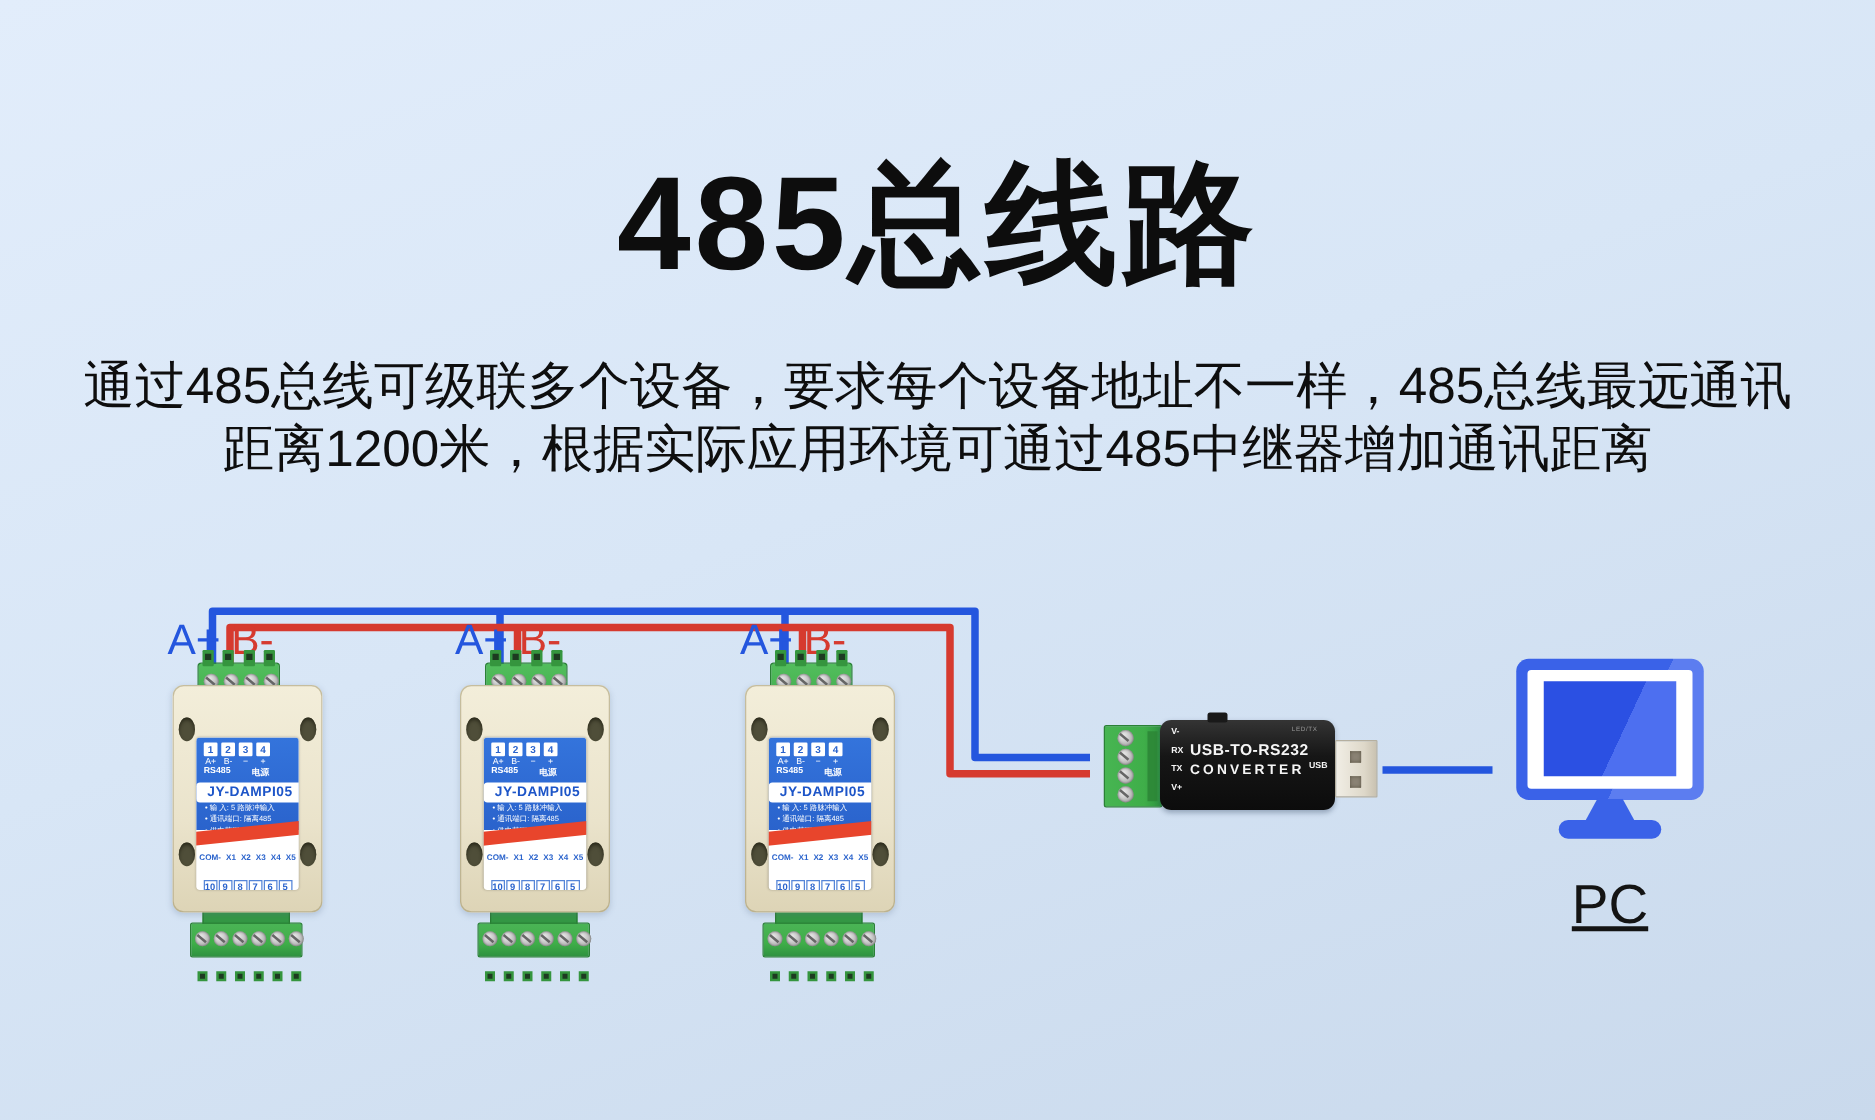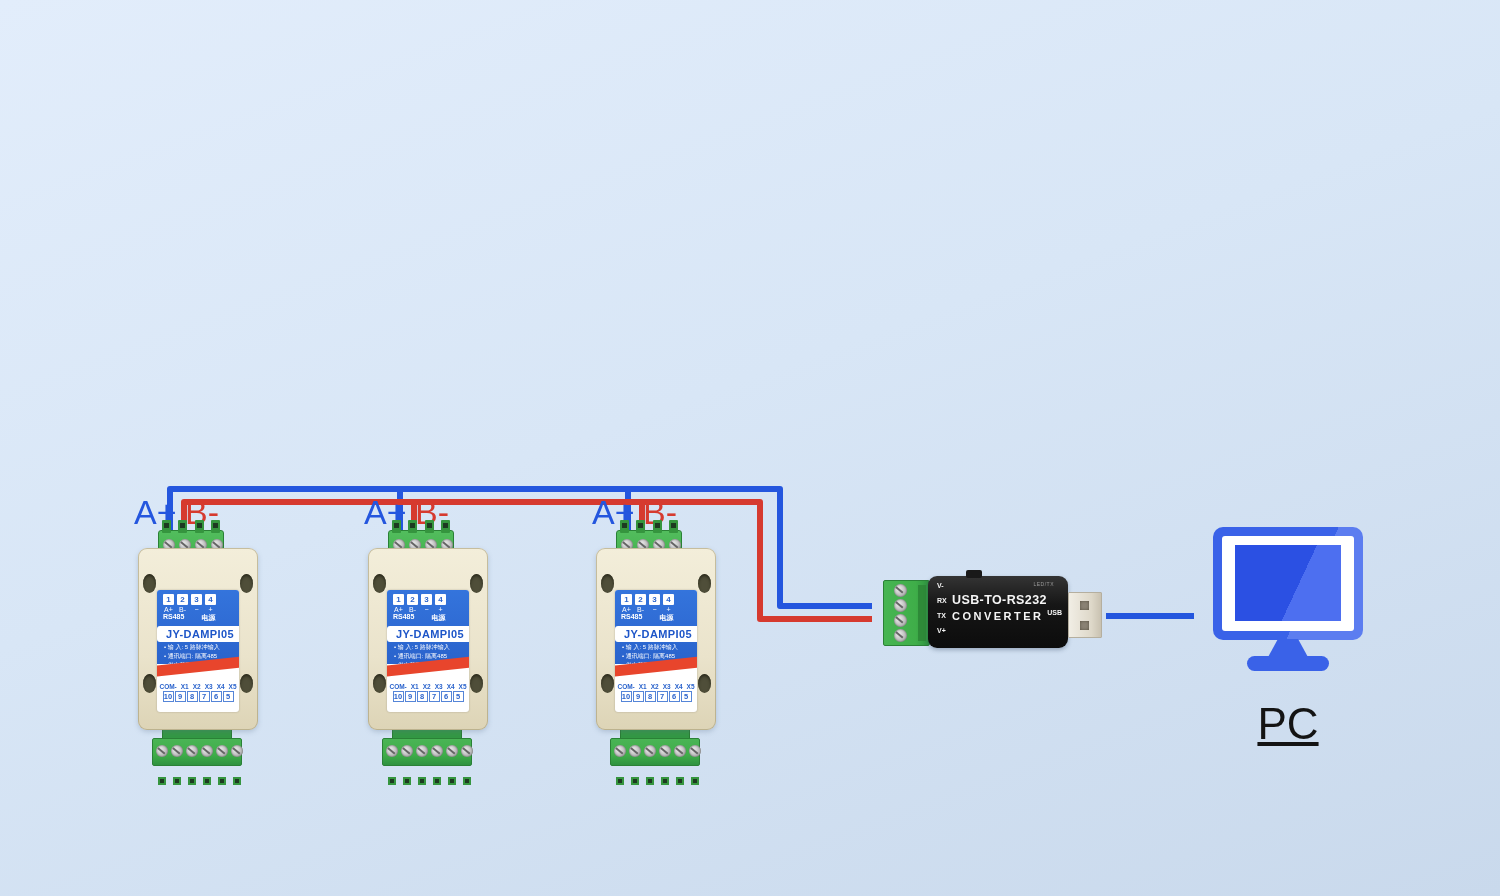--- a/index.html
+++ b/index.html
@@ -64,21 +64,21 @@
   .name-box { margin:3px auto 0; width:86px; height:16px; background:#fff; border-radius:3px;
               color:#1d55c8; font-weight:800; font-size:11px; text-align:center;
               line-height:16px; letter-spacing:.4px; }
   .spec { padding-left:7px; font-size:6px; line-height:7px; margin-top:2px; white-space:nowrap; }
   .spec:nth-of-type(1){ margin-top:3px; }
   .red-stripe { position:absolute; left:-6px; top:71px; width:96px; height:11px;
                 background:#e8452c; transform:rotate(-6deg); }
   .io-white { position:absolute; left:0; right:0; top:93px; }
   .io-labels { display:flex; justify-content:center; gap:4px; font-size:6.5px;
                font-weight:700; color:#2a63cc; }
-  .io-boxes { display:flex; justify-content:center; gap:1px; margin-top:1px; }
+  .io-boxes { display:flex; justify-content:center; gap:1px; margin-top:14px; }
   .io-boxes b { width:11px; height:11px; border:1px solid #5585d8; color:#2a63cc; background:#fff;
                 font-size:7.5px; font-weight:700; display:flex; align-items:center; justify-content:center; }
 
   .term-bottom { position:absolute; left:14px; top:208px; width:90px; height:48px; z-index:1; }
   .tb-plug { position:absolute; left:10px; top:0; width:70px; height:14px;
              background:#339744; border:1px solid #287c33; }
   .tb-main { position:absolute; left:0; top:10px; width:90px; height:28px;
              background:linear-gradient(180deg,#4ab455,#3fae49 60%,#2f9240);
              border:1px solid #2a8136; border-radius:2px; }
   .tb-main .screw { top:6px; }
@@ -133,20 +133,25 @@
   .base { position:absolute; left:34px; top:129px; width:82px; height:15px; border-radius:8px;
           background:#3a62e8; }
   .pc-label { position:absolute; left:0; top:172px; width:100%; text-align:center;
               font-size:44px; font-weight:500; color:#141414;text-decoration:underline; }
 </style>
 </head>
 <body>
 
 <div class="stage">
 
+  <div class="title">485总线路</div>
+  <div class="desc">
+    <div>通过485总线可级联多个设备，要求每个设备地址不一样，485总线最远通讯</div>
+    <div>距离1200米，根据实际应用环境可通过485中继器增加通讯距离</div>
+  </div>
 
   <svg class="wires" width="1500" height="896" viewBox="0 0 1500 896">
     <path d="M170 534 L170 489 L780 489 L780 606 L872 606 M400 489 L400 534 M628 489 L628 534" fill="none" stroke-width="6" stroke-linejoin="round" stroke="#2456de"></path>
     <path d="M184 534 L184 502 L760 502 L760 619 L872 619 M414 502 L414 534 M642 502 L642 534" fill="none" stroke-width="6" stroke-linejoin="round" stroke="#d63a2f"></path>
     <path d="M1106 616 L1194 616" fill="none" stroke-width="6" stroke="#2456de"></path>
   </svg>
 
   <div id="devices">
   <div class="device" style="left: 138px;">
     <span class="lbl-a">A+</span>

